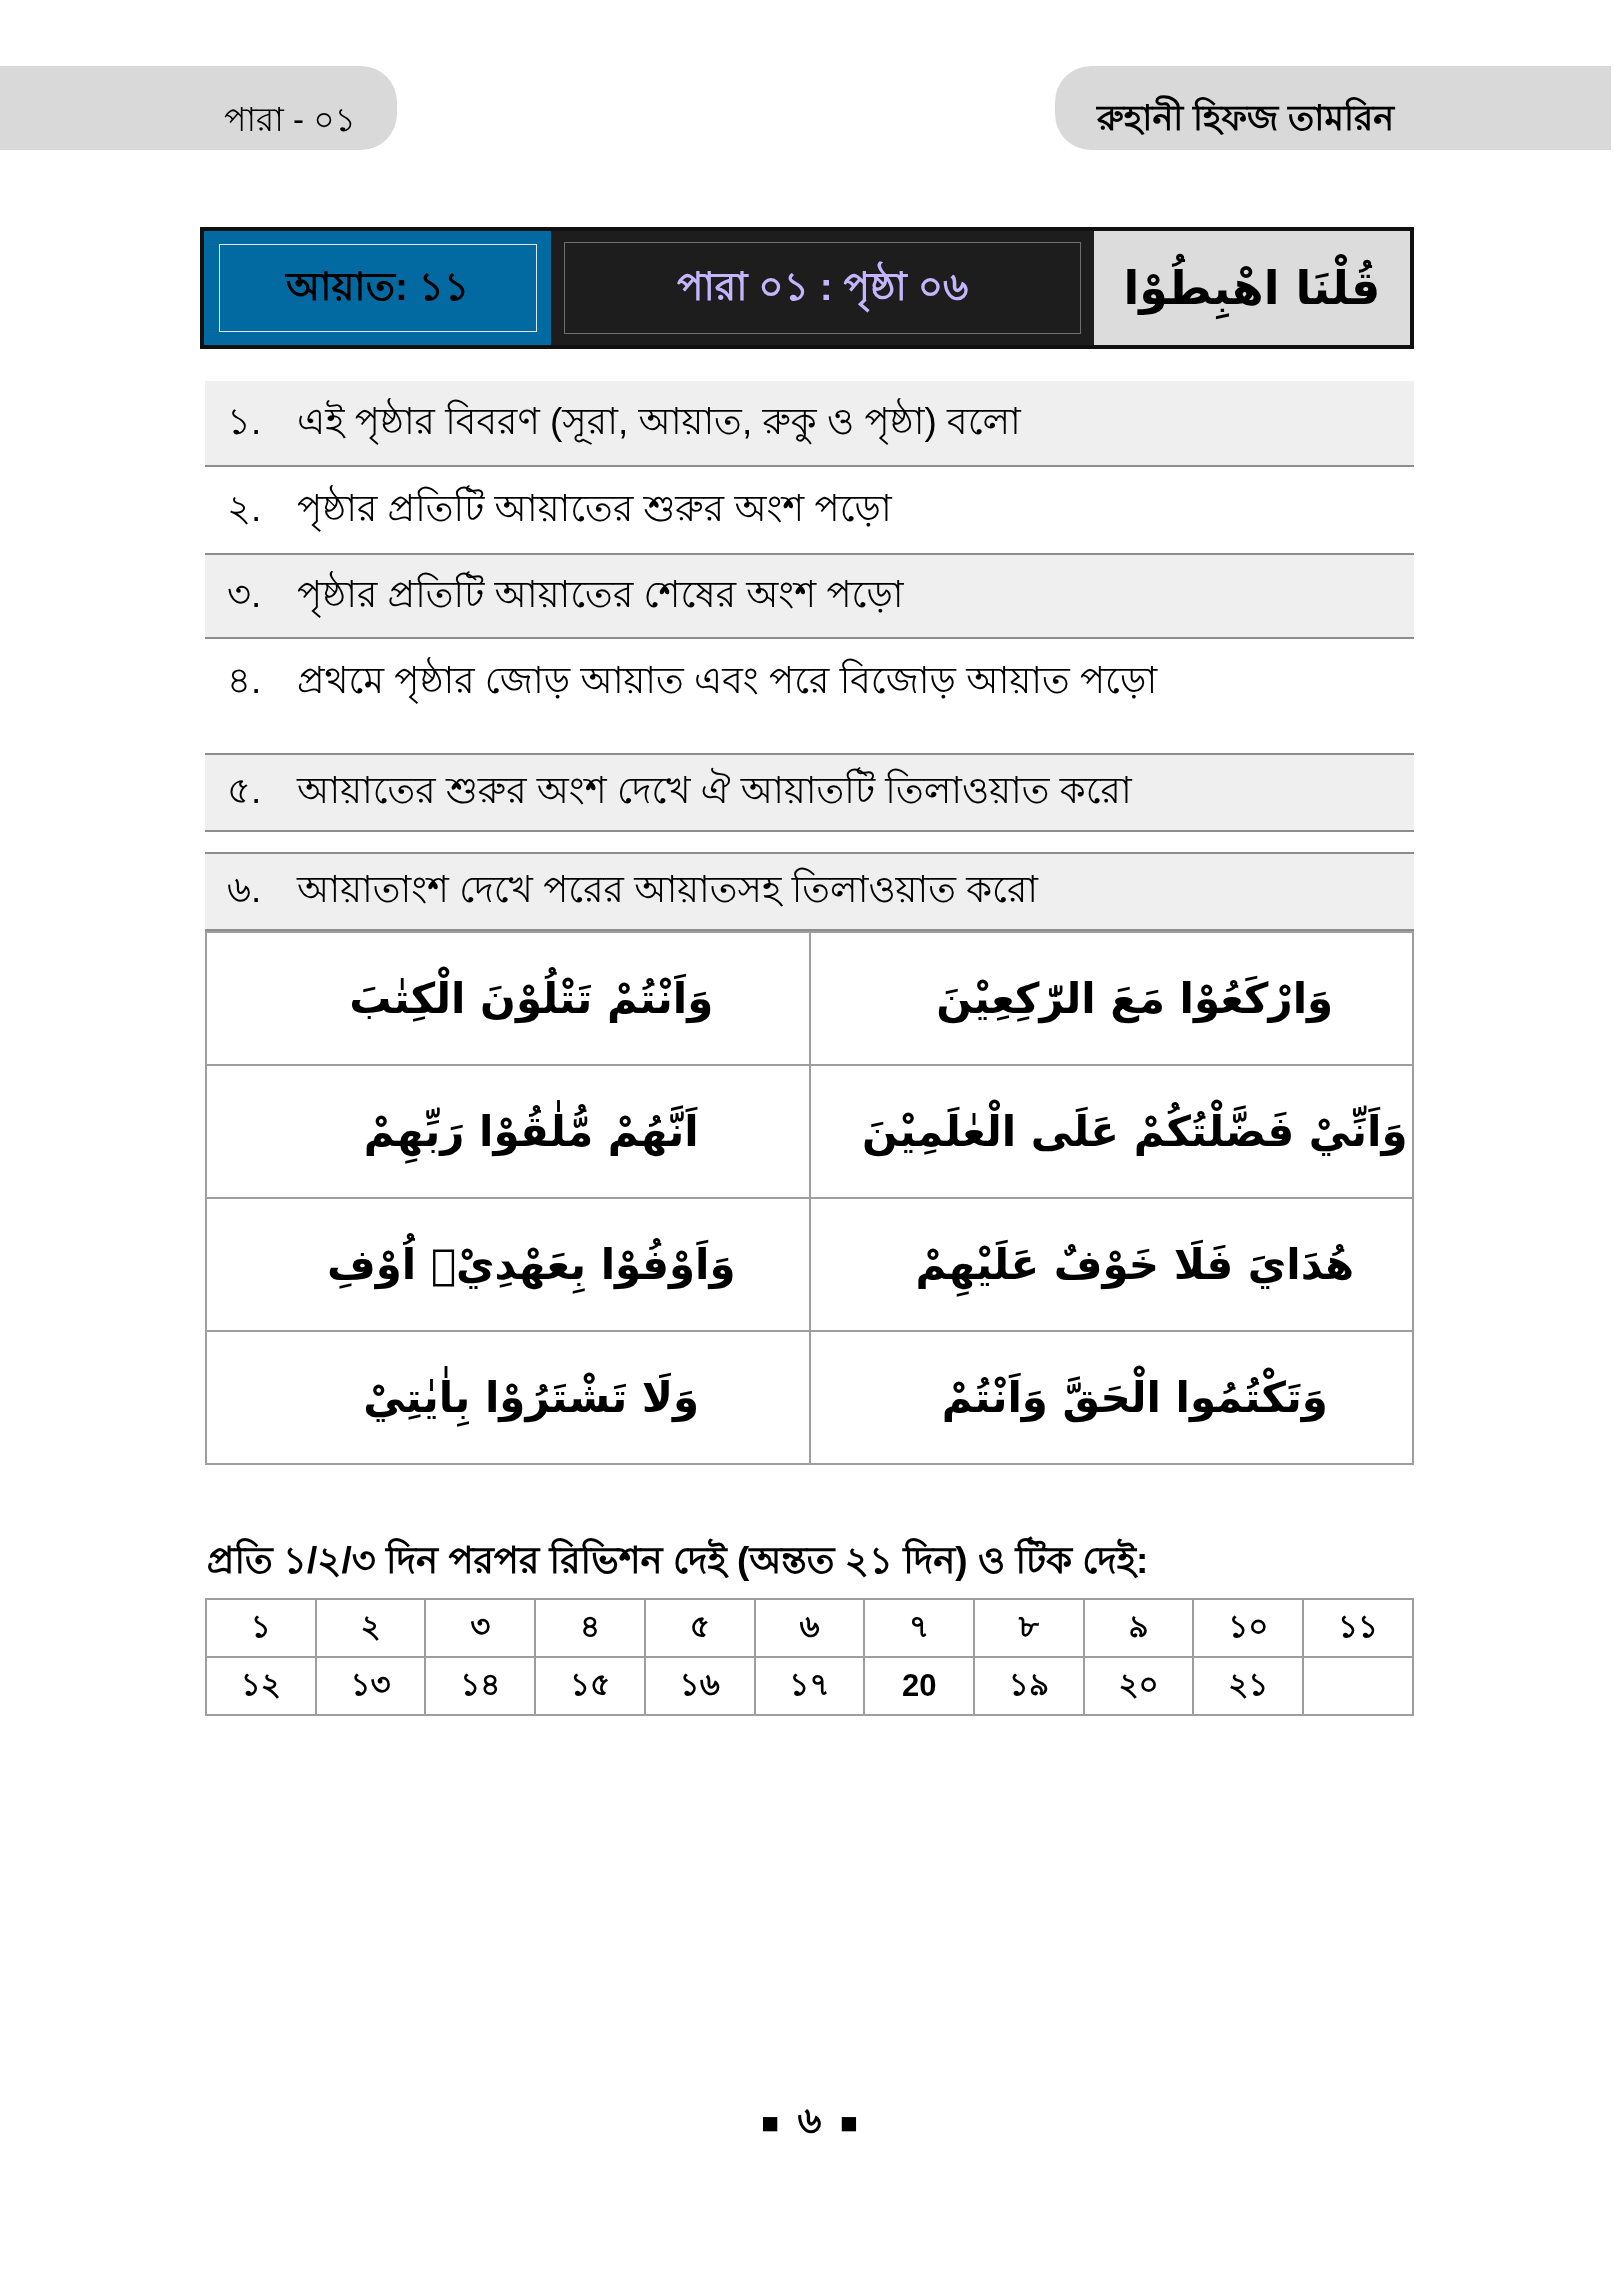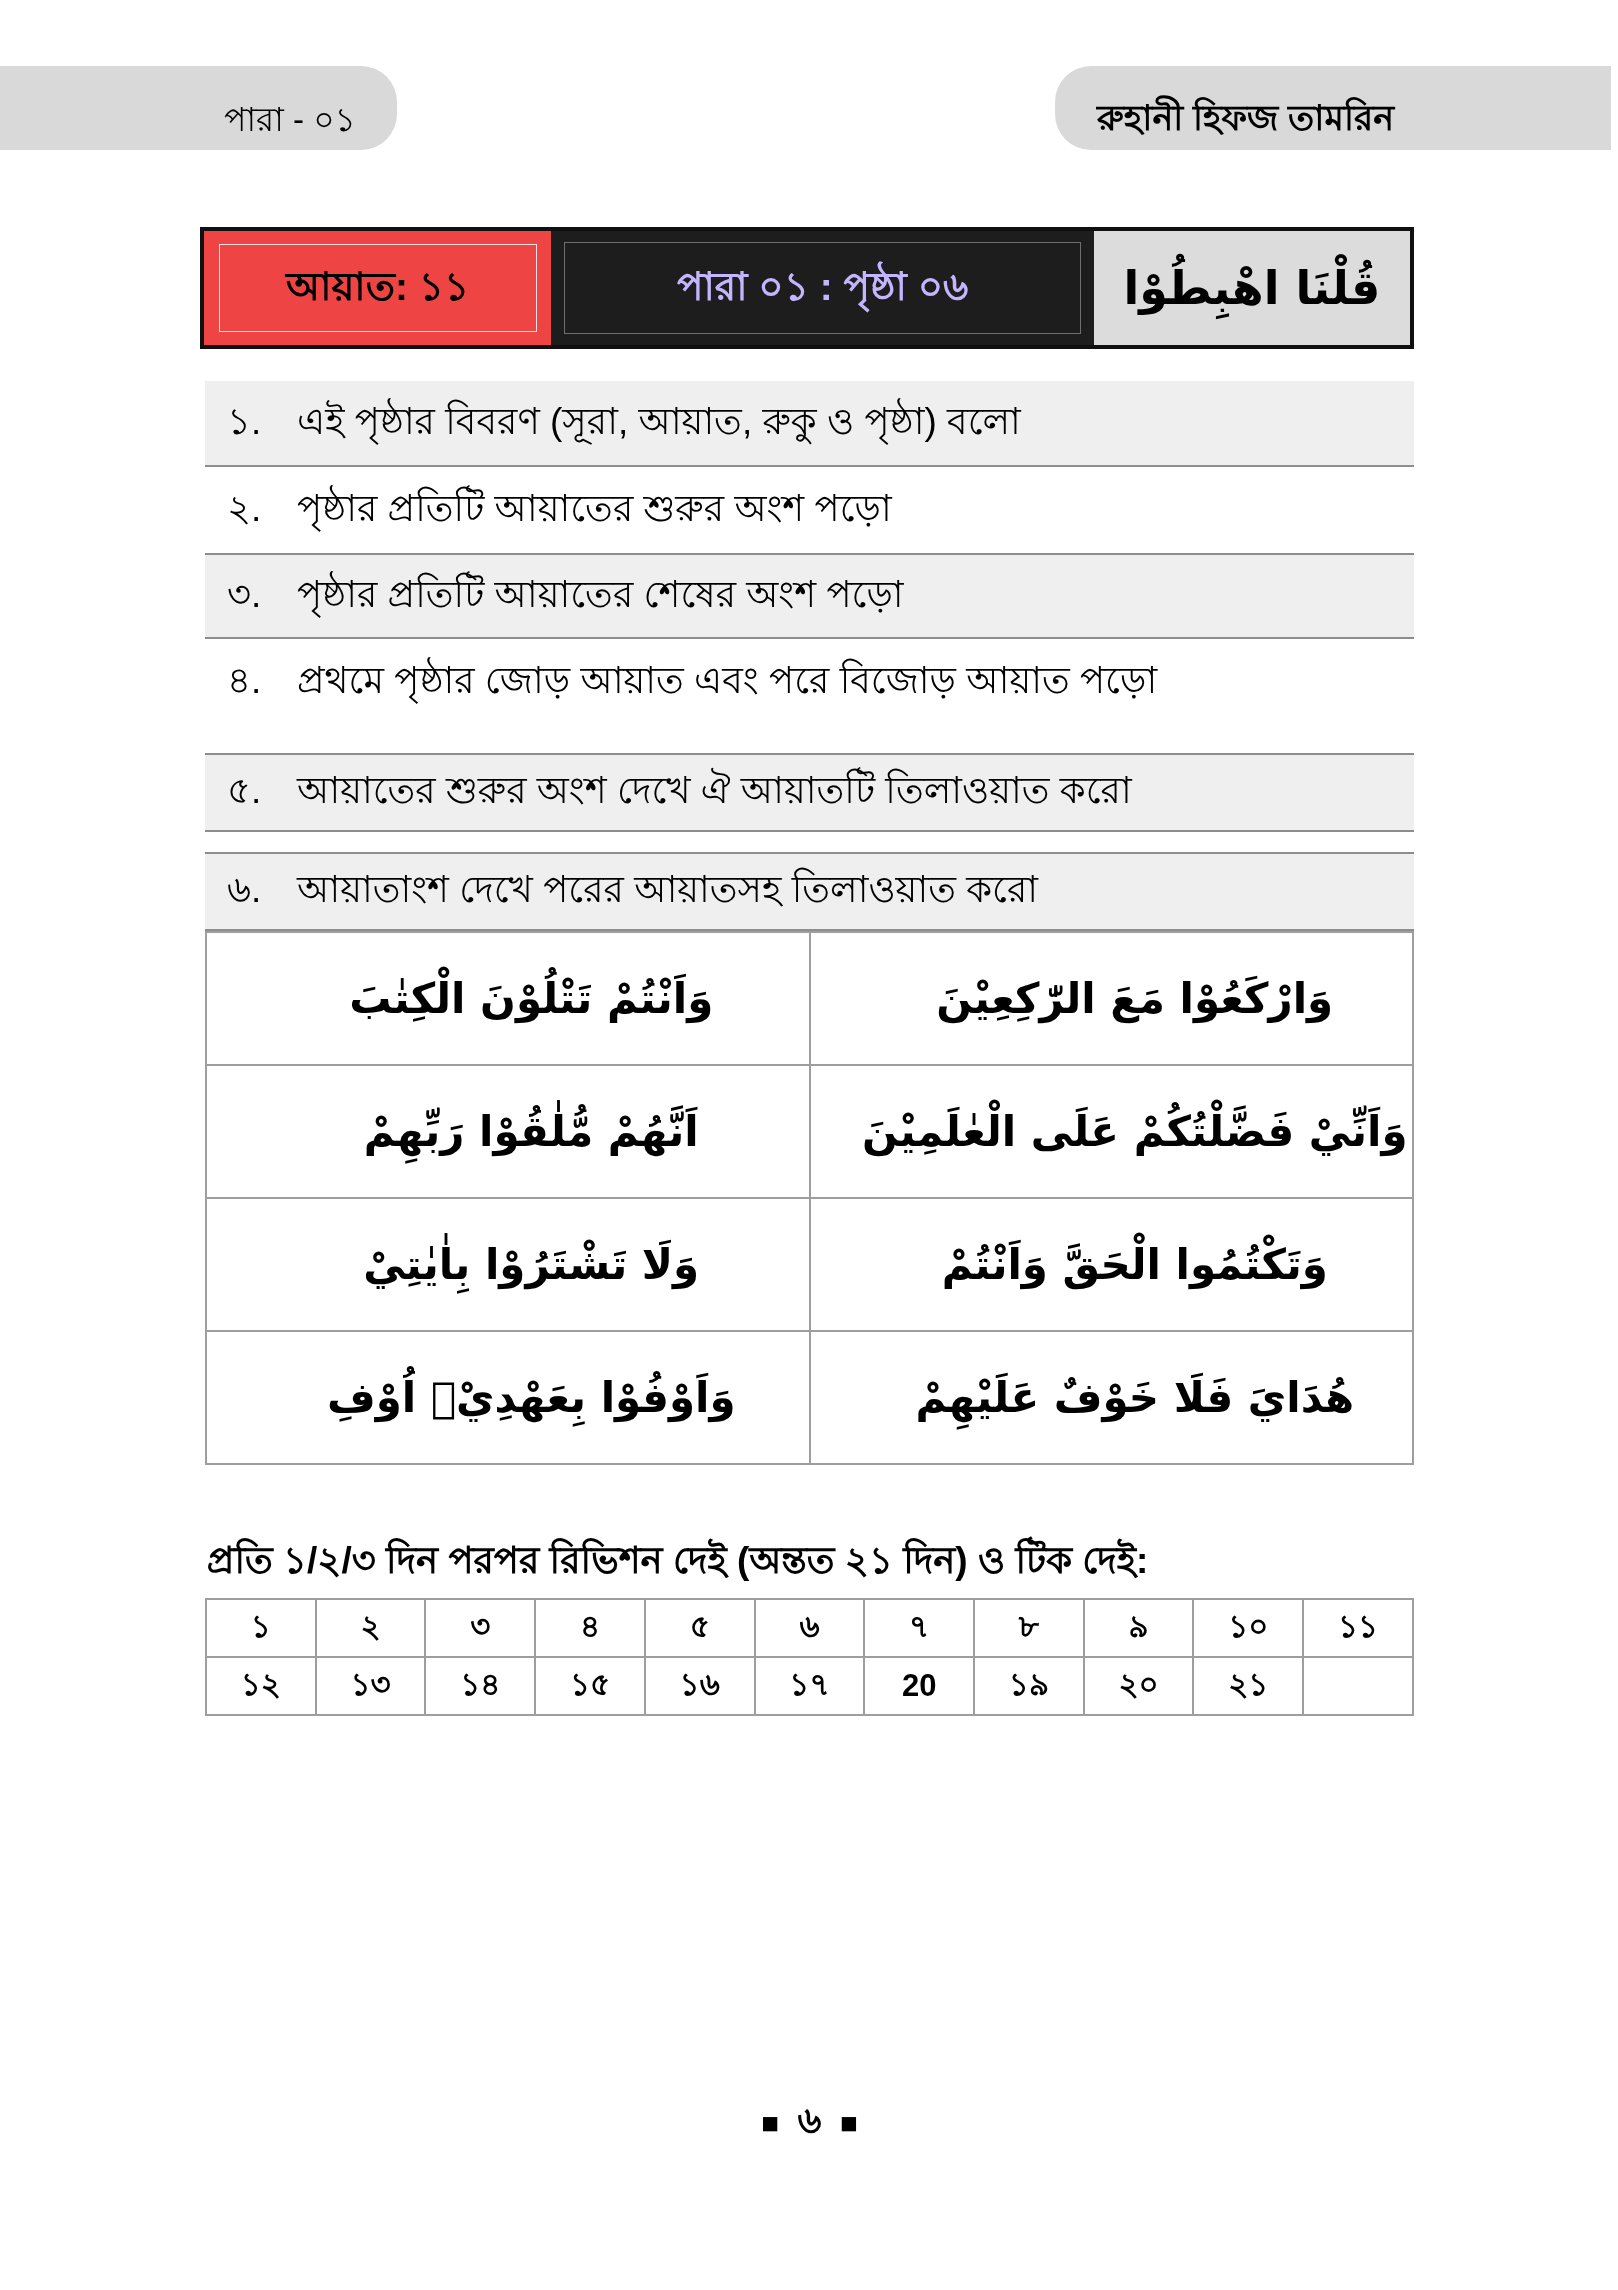--- a/index.html
+++ b/index.html
@@ -13,21 +13,21 @@
            display:flex; align-items:flex-end; box-sizing:border-box; }
   .badge-left  { left:0; width:397px; border-radius:0 36px 36px 0;
                  justify-content:flex-end; padding-right:41px; font-size:33px; }
   .badge-right { left:1055px; right:8px; border-radius:36px 0 0 36px;
                  padding-left:42px; font-size:35px; font-weight:bold; }
 
   
   .title-bar { position:absolute; left:200px; top:227px; width:1214px; height:122px;
                border:4.6px solid #101010; box-sizing:border-box; display:flex; }
   .tb-cell { position:relative; display:flex; align-items:center; justify-content:center; }
-  .tb-left  { width:28.8%; background:#ef4444; font-size:39px; font-weight:bold; }
+  .tb-left  { width:28.8%; background:#0369a1; font-size:39px; font-weight:bold; }
   .tb-mid   { width:45.0%; background:#1d1d1d; color:#c4b5fd; font-size:39px; font-weight:bold; }
   .tb-right { width:26.2%; background:#dcdcdc; font-family:"DejaVu Sans", sans-serif;
               font-size:46px; font-weight:bold; direction:rtl; }
   .inset-light { position:absolute; inset:13px 14.8px; border:0.9px solid rgba(255,255,255,.85); pointer-events:none; }
   .inset-dark  { position:absolute; inset:11px 13px; border:0.9px solid #6f6f6f; pointer-events:none; }
 
   
   .content { position:absolute; left:205px; top:381px; width:1209px; }
   .irow { display:flex; align-items:center; height:86px; font-size:37px; box-sizing:border-box; }
   .irow .num { flex:0 0 92px; padding-left:22px; box-sizing:border-box; }
@@ -121,26 +121,26 @@
       <tbody>
           <tr>
         <td>وَاَنْتُمْ تَتْلُوْنَ الْكِتٰبَ</td>
         <td>وَارْكَعُوْا مَعَ الرّٰكِعِيْنَ</td>
       </tr>
       <tr>
         <td>اَنَّهُمْ مُّلٰقُوْا رَبِّهِمْ</td>
         <td>وَاَنِّيْ فَضَّلْتُكُمْ عَلَى الْعٰلَمِيْنَ</td>
       </tr>
       <tr>
+        <td>وَاَوْفُوْا بِعَهْدِيْۤ اُوْفِ</td>
+        <td>هُدَايَ فَلَا خَوْفٌ عَلَيْهِمْ</td>
+      </tr>
+      <tr>
         <td>وَلَا تَشْتَرُوْا بِاٰيٰتِيْ</td>
         <td>وَتَكْتُمُوا الْحَقَّ وَاَنْتُمْ</td>
-      </tr>
-      <tr>
-        <td>وَاَوْفُوْا بِعَهْدِيْۤ اُوْفِ</td>
-        <td>هُدَايَ فَلَا خَوْفٌ عَلَيْهِمْ</td>
       </tr>
     </tbody>
       </table>
 
 
     <div class="rev-label">প্রতি ১/২/৩ দিন পরপর রিভিশন দেই (অন্তত ২১ দিন) ও টিক দেই:</div>
 
     <table class="days">
       <tbody>
           <tr>

